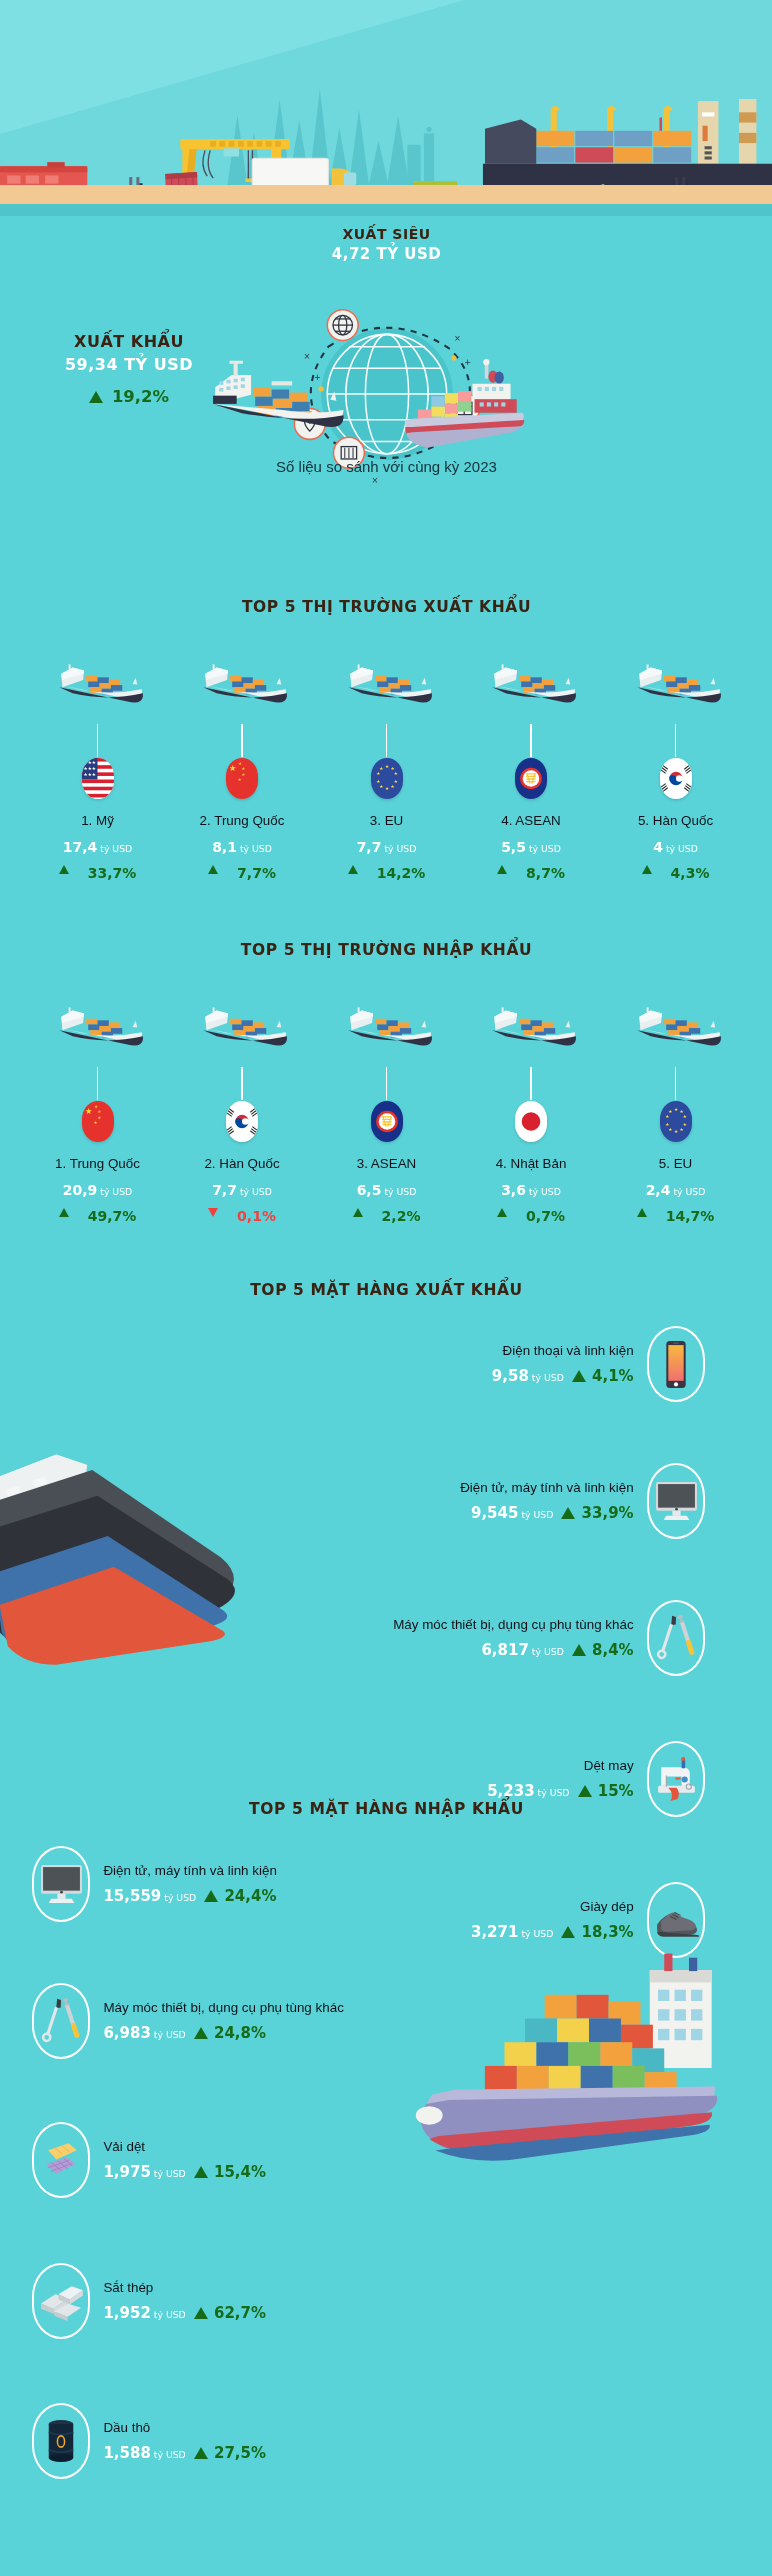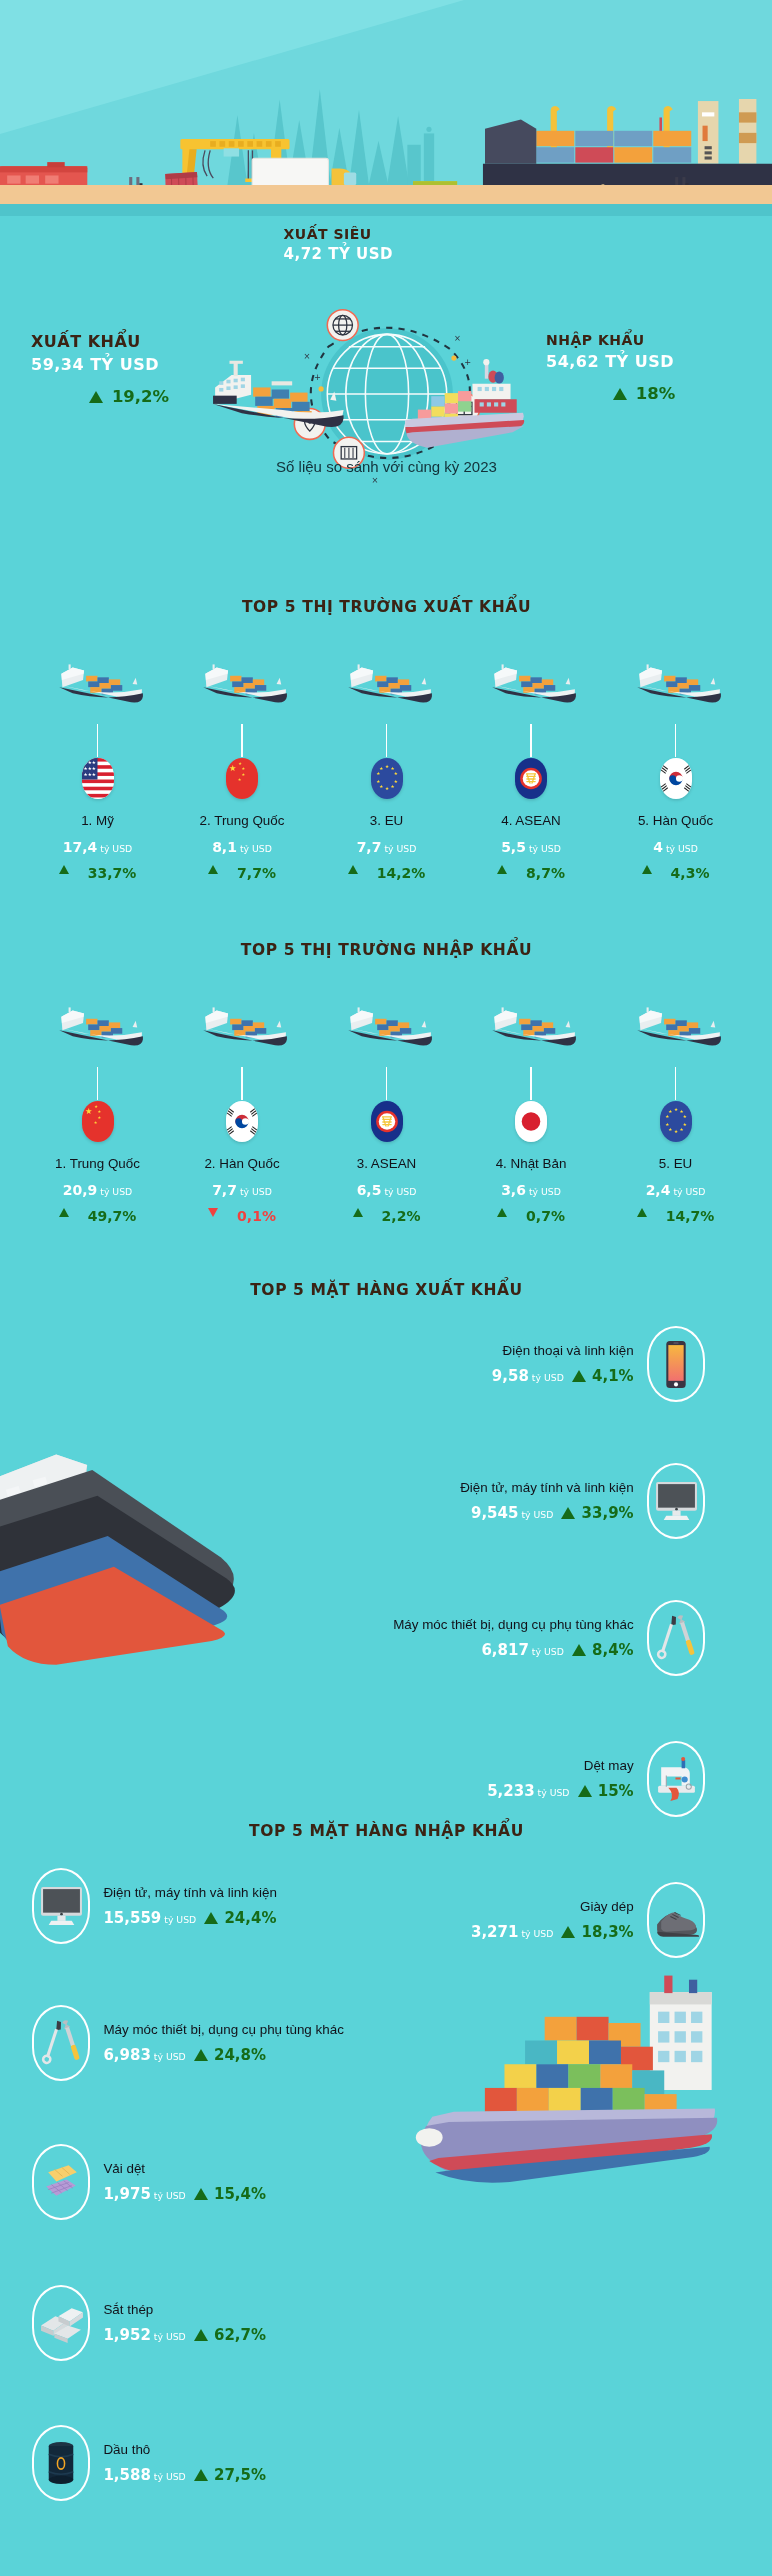--- a/index.html
+++ b/index.html
@@ -46,21 +46,21 @@
     color: #3b2314;
     text-transform: uppercase;
   }
 
   
   .summary {
     position: relative;
     width: 773px;
     height: 371px;
   }
-  .stat { position: absolute; text-align: left; }
+  .stat { position: absolute; text-align: center; }
   .stat .stat-label {
     font-family: "DejaVu Sans", sans-serif;
     font-weight: 700;
     color: #3b2314;
     text-transform: uppercase;
     letter-spacing: 0.5px;
   }
   .stat .stat-value {
     font-family: "DejaVu Sans", sans-serif;
     font-weight: 700;
@@ -493,28 +493,20 @@
 
   <div class="stat" id="stat-export">
     <div class="stat-label">XUẤT KHẨU</div>
     <div class="stat-value">59,34 TỶ USD</div>
     <div class="stat-delta">
       <span class="tri-up"></span>
       <span class="up-text">19,2%</span>
     </div>
   </div>
 
-  <div class="stat" id="stat-import">
-    <div class="stat-label">NHẬP KHẨU</div>
-    <div class="stat-value">54,62 TỶ USD</div>
-    <div class="stat-delta">
-      <span class="tri-up"></span>
-      <span class="up-text">18%</span>
-    </div>
-  </div>
 
   <div class="summary-note">Số liệu so sánh với cùng kỳ 2023</div>
 </div>
 
 <div class="section-title" style="margin-top:11.3px;">TOP 5 THỊ TRƯỜNG XUẤT KHẨU</div>
 
 <div class="markets" id="export-markets" style="margin-top:26px;">
     <div class="market-col">
       <div class="market-ship">
         <svg width="96" height="56" viewBox="0 0 186 108">
@@ -1159,21 +1151,21 @@
               <line x1="40" y1="24" x2="52" y2="30"></line>
               <line x1="44" y1="20" x2="56" y2="26"></line>
             </g>
             <path d="M10 58 L84 64 q10 0 8 4 L22 68 q-12 -2 -12 -10 Z" fill="#3f4045"></path>
           </svg>
         </div>
     </div>
     </div>
 </div>
 
-<div class="section-title" style="margin-top:22px;">TOP 5 MẶT HÀNG NHẬP KHẨU</div>
+<div class="section-title" style="margin-top:0;">TOP 5 MẶT HÀNG NHẬP KHẨU</div>
 
 <div class="products" style="margin-top:28px; height:433px;">
 
   <svg class="art" style="right:-15.5px; top:88px;" width="361" height="268" viewBox="0 0 700 520">
     <rect x="500" y="70" width="120" height="190" fill="#f2f2ef"></rect>
     <rect x="500" y="70" width="120" height="24" fill="#d9d9d6"></rect>
     <g fill="#9fd5e5">
       <rect x="516" y="108" width="22" height="22"></rect>
         <rect x="548" y="108" width="22" height="22"></rect>
       <rect x="580" y="108" width="22" height="22"></rect>

